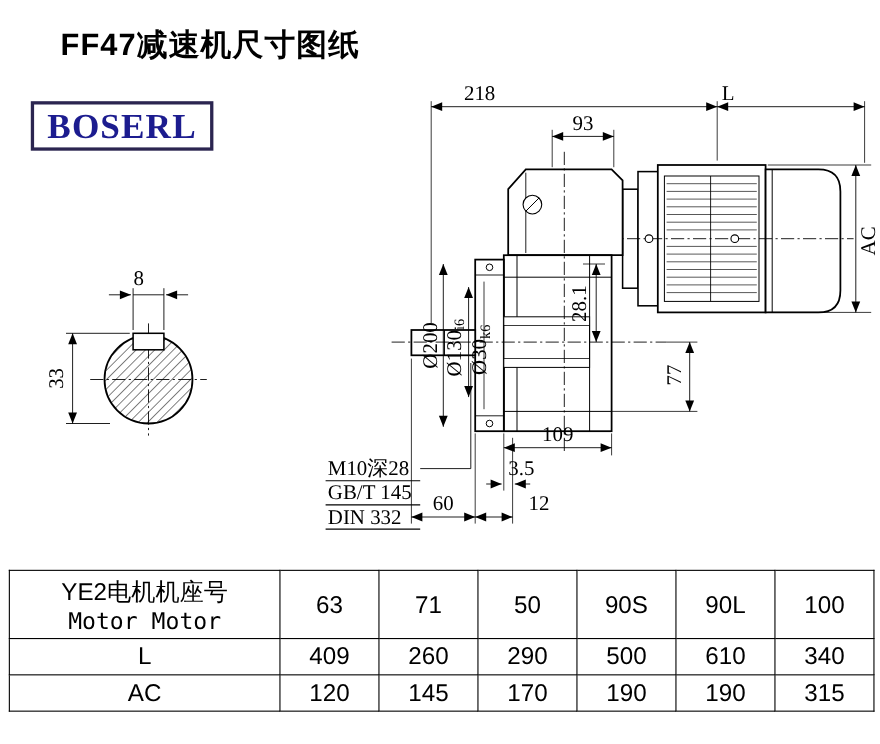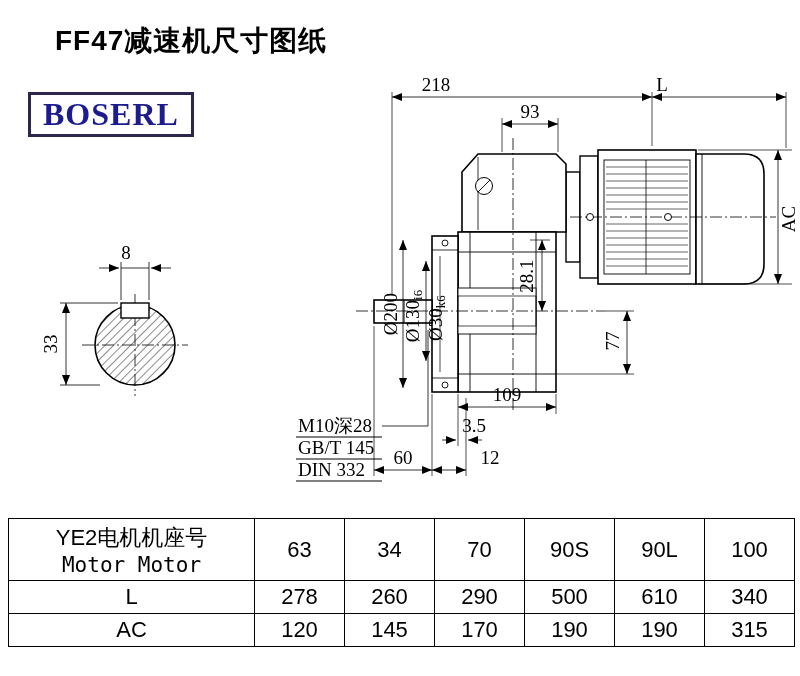--- a/index.html
+++ b/index.html
@@ -197,29 +197,29 @@
       <col class="coln">
       <col class="coln">
   </colgroup>
   <tbody>
     <tr class="hdr-row">
       <th>
         <div>YE2电机机座号</div>
         <div class="hdr-en">Motor Motor</div>
       </th>
       <th>63</th>
-      <th>34</th>
-      <th>70</th>
+      <th>71</th>
+      <th>50</th>
       <th>90S</th>
       <th>90L</th>
       <th>100</th>
     </tr>
     <tr class="val-row">
       <td>L</td>
-      <td>278</td>
+      <td>409</td>
       <td>260</td>
       <td>290</td>
       <td>500</td>
       <td>610</td>
       <td>340</td>
     </tr>
     <tr class="val-row">
       <td>AC</td>
       <td>120</td>
       <td>145</td>

